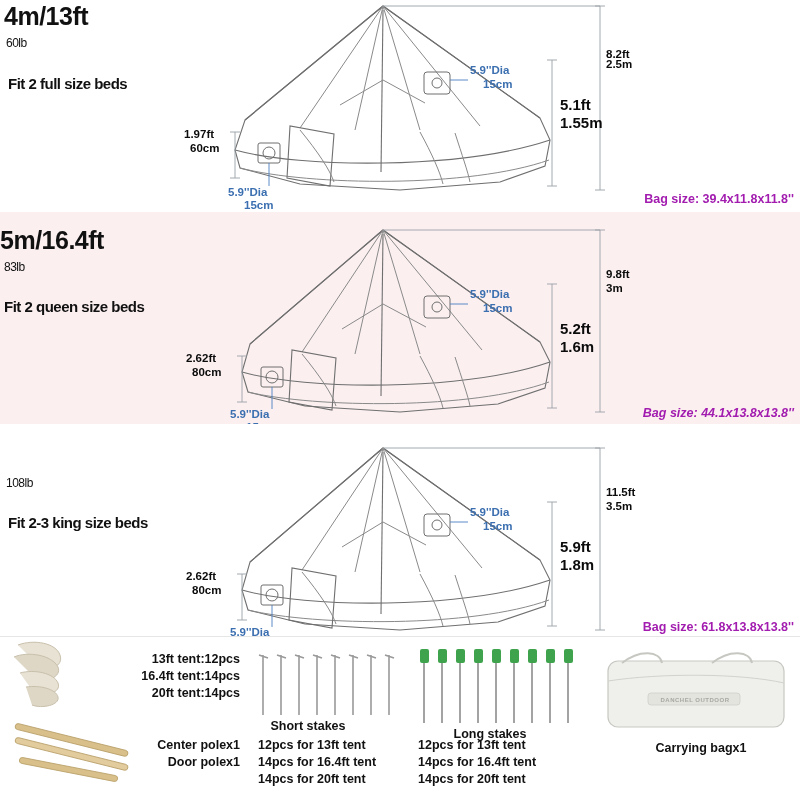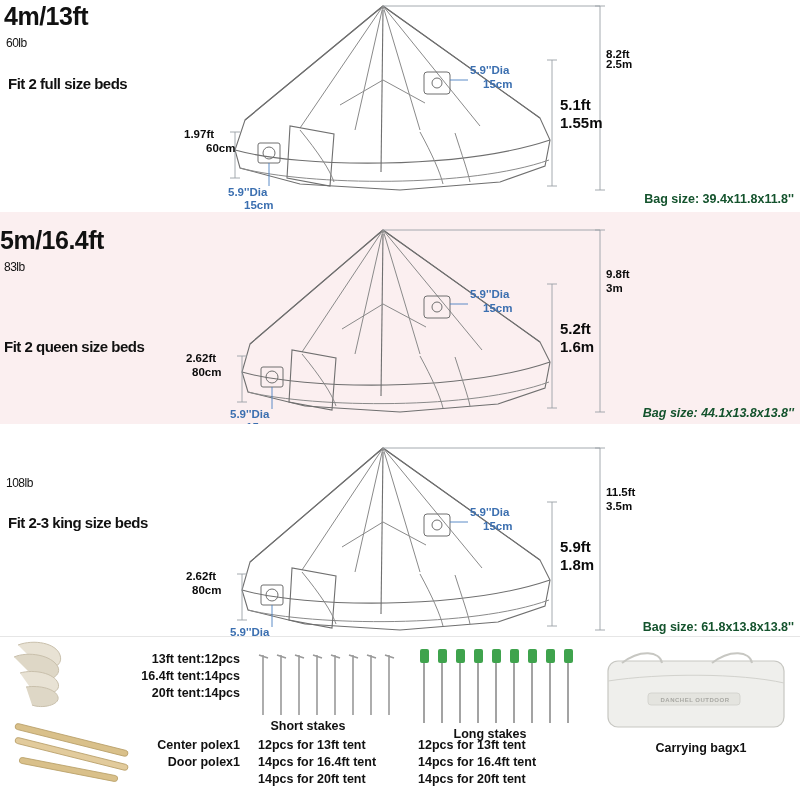--- a/index.html
+++ b/index.html
@@ -10,21 +10,21 @@
   .band.b1{height:212px;background:#ffffff;}
   .band.b2{height:212px;background:#fbeff0;}
   .band.b3{height:212px;background:#ffffff;}
   .band.b4{height:164px;background:#ffffff;border-top:1px solid #e6e6e6;}
 
   .size-title{position:absolute;font-weight:bold;letter-spacing:-0.5px;}
   .t-main{font-size:25px;}
   .t-weight{font-size:12px;font-weight:normal;}
   .t-fit{font-size:15px;font-weight:bold;}
 
-  .bag-note{position:absolute;right:6px;font-size:12.5px;font-weight:bold;color:#14532d;}
+  .bag-note{position:absolute;right:6px;font-size:12.5px;font-weight:bold;color:#a21caf;}
 
   .dimtxt{position:absolute;font-size:11.5px;line-height:13px;color:#0b0b0b;font-weight:bold;}
   .dimtxt.blue{color:#3b6fb0;font-weight:bold;}
 
   svg{position:absolute;left:0;top:0;overflow:visible;}
 
   .tentline{fill:none;stroke:#6f6f6f;stroke-width:1.1;}
   .tentline2{fill:none;stroke:#8a8a8a;stroke-width:1;}
   .dimline{stroke:#9aa0a6;stroke-width:0.9;fill:none;}
   .dimline-b{stroke:#4a7fc1;stroke-width:0.9;fill:none;}
@@ -95,21 +95,21 @@
     <div class="dimtxt" style="left:606px;top:48px;">8.2ft</div>
     <div class="dimtxt" style="left:606px;top:58px;">2.5m</div>
 
     <div class="dimtxt" style="left:560px;top:98px;font-size:15px;">5.1ft</div>
     <div class="dimtxt" style="left:560px;top:116px;font-size:15px;">1.55m</div>
 
     <div class="dimtxt blue" style="left:470px;top:64px;">5.9''Dia</div>
     <div class="dimtxt blue" style="left:483px;top:78px;">15cm</div>
 
     <div class="dimtxt" style="left:184px;top:128px;">1.97ft</div>
-    <div class="dimtxt" style="left:206px;top:142px;">60cm</div>
+    <div class="dimtxt" style="left:190px;top:142px;">60cm</div>
 
     <div class="dimtxt blue" style="left:228px;top:186px;">5.9''Dia</div>
     <div class="dimtxt blue" style="left:244px;top:199px;">15cm</div>
 
     <div class="bag-note" style="top:192px;">Bag size: 39.4x11.8x11.8''</div>
   </div>
 
   <div class="band b2">
 
     <svg width="800" height="212" viewBox="0 0 800 212">
@@ -147,21 +147,21 @@
 
       <path class="dimline" d="M242 144 L242 190"></path>
       <path class="dimline" d="M237 144 L247 144"></path>
       <path class="dimline" d="M237 190 L247 190"></path>
 
       <path class="dimline-b" d="M272 175 L272 197"></path>
     </svg>
 
     <div class="size-title t-main" style="left:0px;top:14px;">5m/16.4ft</div>
     <div class="size-title t-weight" style="left:4px;top:48px;">83lb</div>
-    <div class="size-title t-fit" style="left:4px;top:86px;margin-top:40px;">Fit 2 queen size beds</div>
+    <div class="size-title t-fit" style="left:4px;top:86px;">Fit 2 queen size beds</div>
 
     <div class="dimtxt" style="left:606px;top:56px;">9.8ft</div>
     <div class="dimtxt" style="left:606px;top:70px;">3m</div>
 
     <div class="dimtxt" style="left:560px;top:110px;font-size:15px;">5.2ft</div>
     <div class="dimtxt" style="left:560px;top:128px;font-size:15px;">1.6m</div>
 
     <div class="dimtxt blue" style="left:470px;top:76px;">5.9''Dia</div>
     <div class="dimtxt blue" style="left:483px;top:90px;">15cm</div>
 

